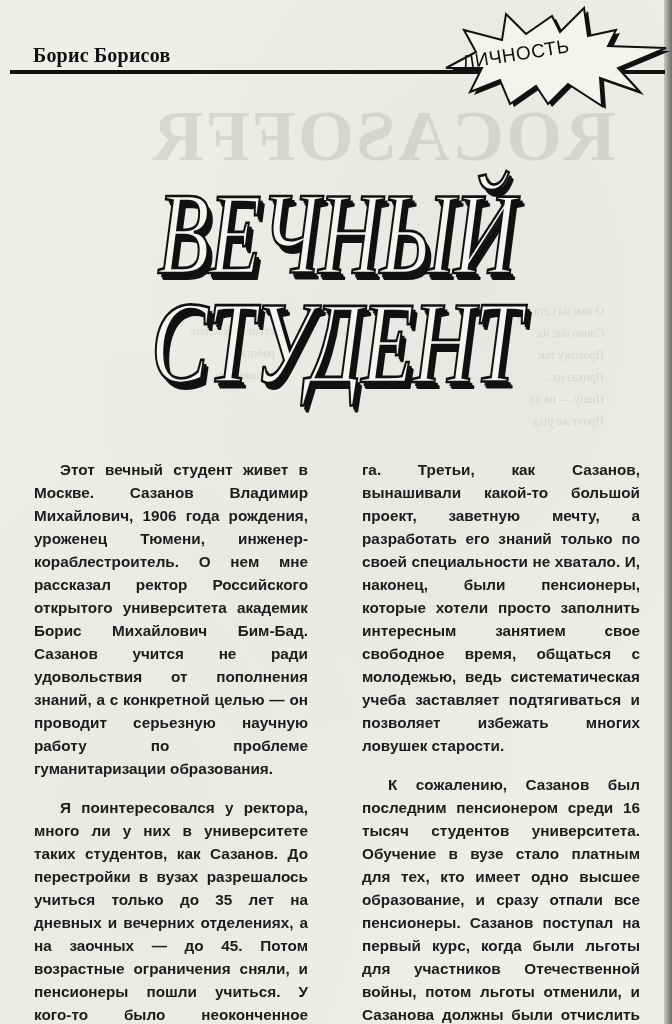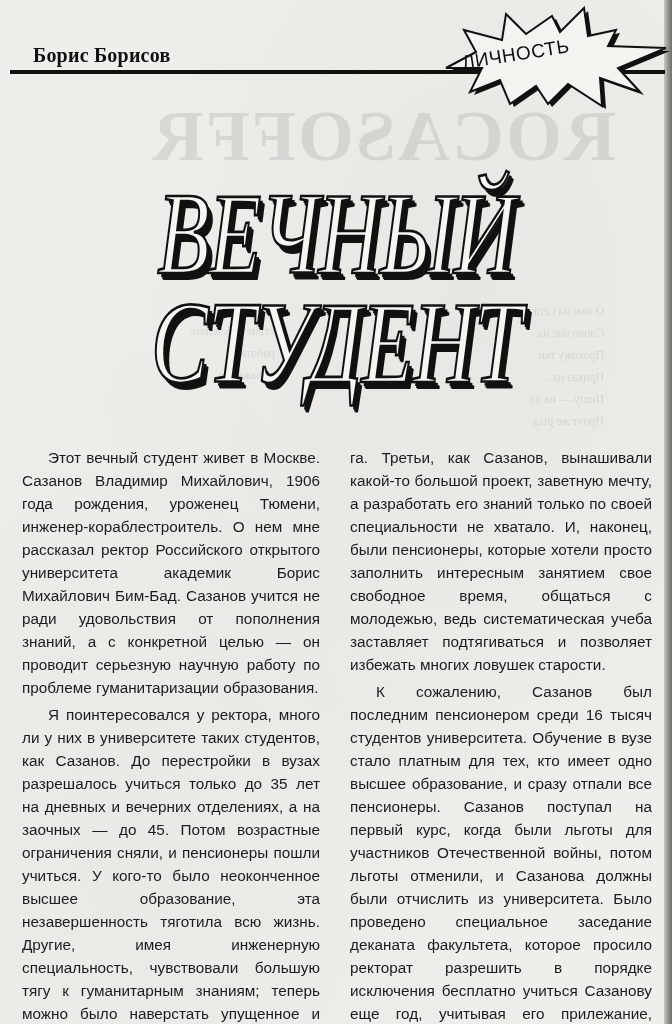--- a/index.html
+++ b/index.html
@@ -123,22 +123,23 @@
       top: 442px;
       width: 300px;
       font-size: 15.3px;
       line-height: 23px;
       text-align: justify;
       color: #1c1c1c;
     }
     .column.left { left: 18px; width: 306px; }
     .column.right { left: 346px; width: 310px; }
     .column p {
-      margin: 4px;
+      margin: 16px;
       text-indent: 0;
+      font-weight: bold;
     }
     .column p.indent {
       text-indent: 26px;
     }
     .column p.cont { text-indent: 0; }
   </style>
 </head>
 <body>
 
 <div class="paper"></div>

